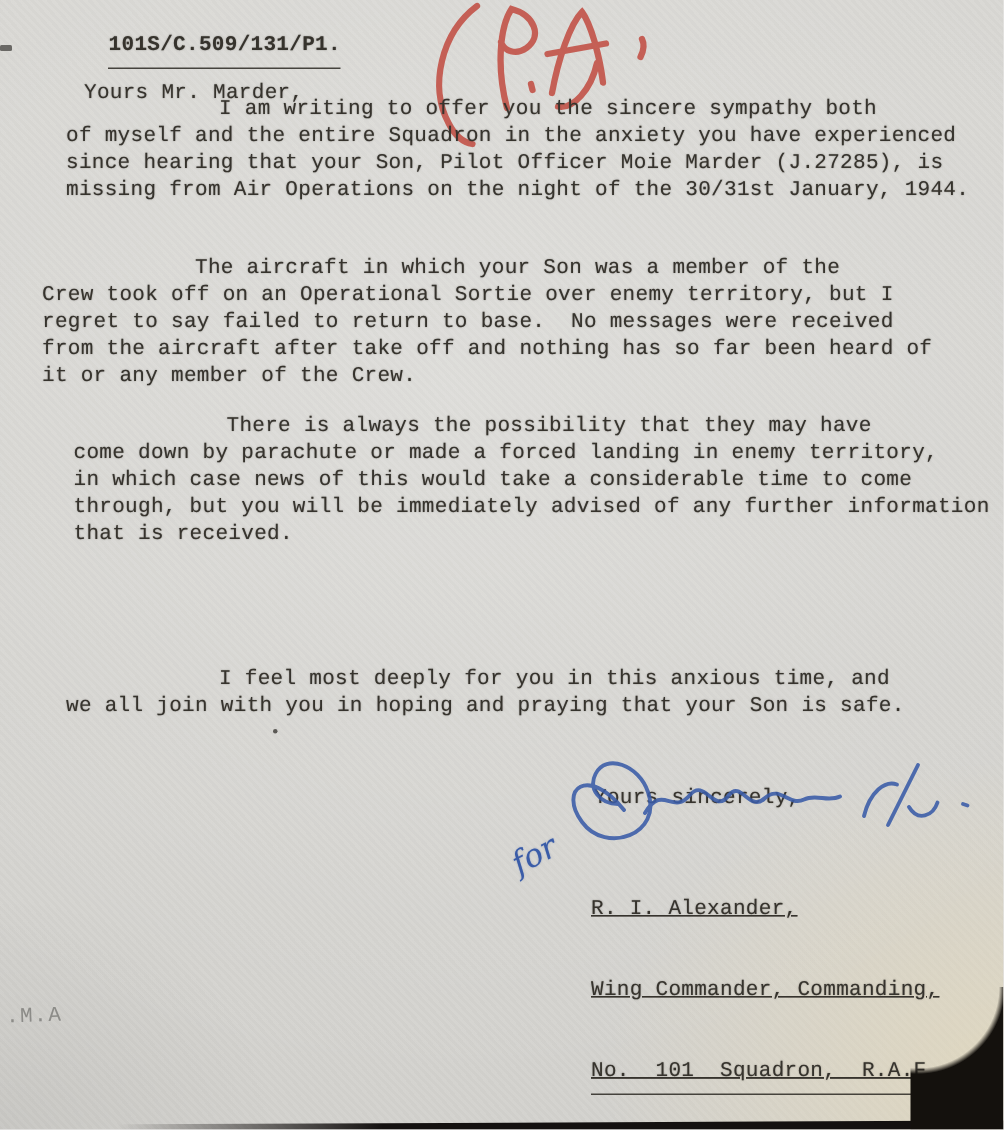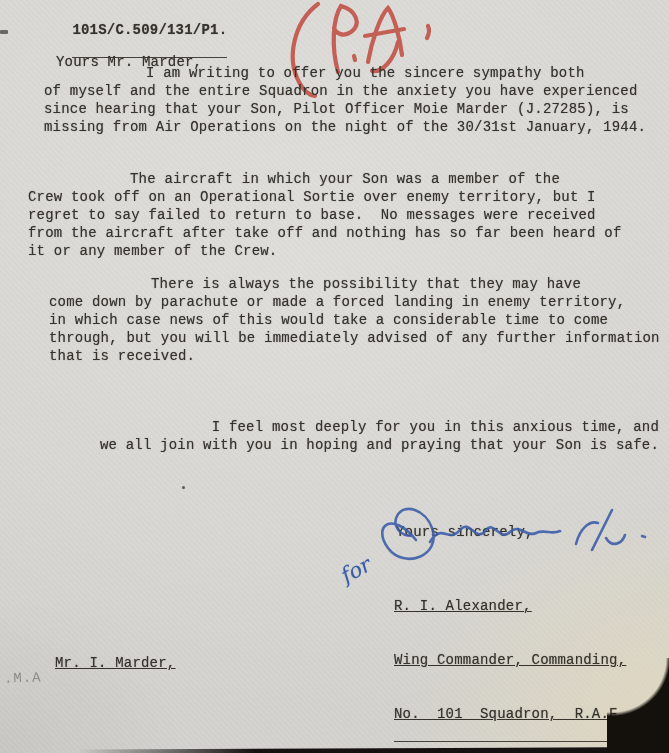--- a/index.html
+++ b/index.html
@@ -20,21 +20,21 @@
   .typed {
     position:absolute;
     color:#36332d;
     font-size:14px;
     line-height:18px;
     white-space:pre-wrap;
     text-shadow:0 0 1px rgba(54,51,45,0.55);
     letter-spacing:0.2px;
   }
   .para { width:615px; text-indent:102px; }
-  .u { display:inline-block; border-bottom:1.6px solid rgba(48,45,40,0.88); padding-bottom:18px;text-align:right; }
+  .u { display:inline-block; border-bottom:1.6px solid rgba(48,45,40,0.88); padding-bottom:6px;text-align:right; }
 
   .ref { font-weight:bold; }
 
   .sig-block span { display:block;text-decoration:underline; }
 
   .hand-for {
     position:absolute; left:341px; top:558px;
     font-family:"DejaVu Serif", serif; font-style:italic;
     font-size:21px; color:#3a5ca8; transform:rotate(-28deg);
     text-shadow:0 0 1px rgba(58,92,168,0.5);
@@ -93,21 +93,21 @@
   <div class="typed para" style="left:28px; top:170px;">The aircraft in which your Son was a member of the
 Crew took off on an Operational Sortie over enemy territory, but I
 regret to say failed to return to base.  No messages were received
 from the aircraft after take off and nothing has so far been heard of
 it or any member of the Crew.</div>
   <div class="typed para" style="left:49px; top:275px;">There is always the possibility that they may have
 come down by parachute or made a forced landing in enemy territory,
 in which case news of this would take a considerable time to come
 through, but you will be immediately advised of any further information
 that is received.</div>
-  <div class="typed para" style="left:44px; top:418px;text-align:right;">I feel most deeply for you in this anxious time, and
+  <div class="typed para" style="left:44px; top:444px;">I feel most deeply for you in this anxious time, and
 we all join with you in hoping and praying that your Son is safe.</div>
 
   <div class="stray-dot"></div>
 
   <div class="typed" style="left:396px; top:523px;">Yours sincerely,</div>
 
   <svg style="left:330px; top:492px;" width="335" height="118" viewBox="0 0 335 118" aria-label="signature">
     <g fill="none" stroke="#3a5ca8" stroke-width="2.6" stroke-linecap="round" opacity="0.88">
       <path d="M 86,48 C 62,18 42,34 58,56 C 74,78 112,64 102,36 C 96,18 74,10 67,24 C 62,34 70,44 82,44"></path>
       <path d="M 100,50 C 112,30 118,52 130,38 C 140,26 146,52 156,38 C 164,28 170,50 180,40 C 190,31 196,46 206,41 C 214,37 222,43 230,39"></path>
@@ -120,21 +120,20 @@
 
   <div class="hand-for">for</div>
 
   <div class="typed sig-block" style="left:394px; top:561px;">
     <span>R. I. Alexander,</span>
     <span>Wing Commander, Commanding,</span>
     <span><span class="u">No.  101  Squadron,  R.A.F.</span></span>
   </div>
 
   <div class="typed sig-block" style="left:55px; top:618px;">
-    <span>Mr. I. Marder,</span>
     
     
     
   </div>
 
   <div class="pencil">.M.A</div>
 
   <div class="bottom-edge"></div>
   <div class="corner-black"></div>
 

